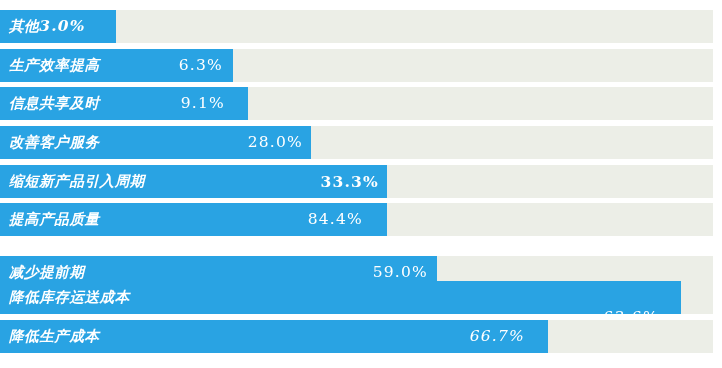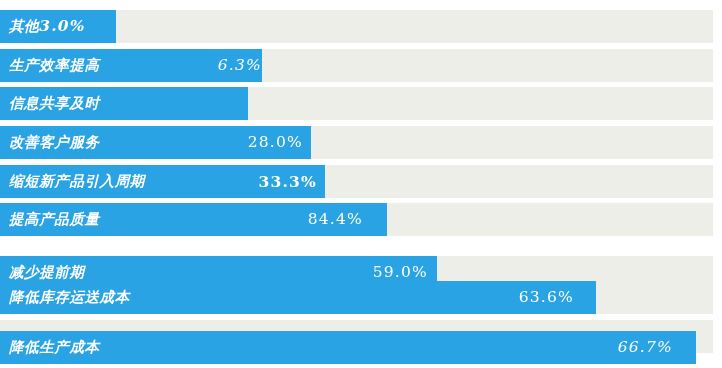--- a/index.html
+++ b/index.html
@@ -95,44 +95,45 @@
 
   <div class="bar-row inline-value" style="top:10px;">
     <div class="bar-track"></div>
     <div class="bar-fill" style="width:116px;">
       <div class="bar-label"><span>其他</span><span class="bar-value">3.0%</span></div>
     </div>
   </div>
 
   <div class="bar-row" style="top:49px;">
     <div class="bar-track"></div>
-    <div class="bar-fill" style="width:262px;">
+    <div class="bar-fill" style="width:233px;">
       <div class="bar-label">生产效率提高</div>
-      <div class="bar-value" style="right:0;font-style:italic;">6.3%</div>
+      <div class="bar-value" style="right:10px;">6.3%</div>
     </div>
   </div>
 
   <div class="bar-row" style="top:87px;">
     <div class="bar-track"></div>
     <div class="bar-fill" style="width:248px;padding-left:36px;">
       <div class="bar-label">信息共享及时</div>
+      <div class="bar-value" style="right:23px;">9.1%</div>
     </div>
   </div>
 
   <div class="bar-row" style="top:126px;">
     <div class="bar-track"></div>
     <div class="bar-fill" style="width:311px;">
       <div class="bar-label">改善客户服务</div>
       <div class="bar-value" style="right:8px;">28.0%</div>
     </div>
   </div>
 
   <div class="bar-row" style="top:165px;">
     <div class="bar-track"></div>
-    <div class="bar-fill" style="width:325px;">
+    <div class="bar-fill" style="width:387px;">
       <div class="bar-label">缩短新产品引入周期</div>
       <div class="bar-value" style="right:8px;font-weight:bold;">33.3%</div>
     </div>
   </div>
 
   <div class="bar-row" style="top:203px;">
     <div class="bar-track"></div>
     <div class="bar-fill" style="width:387px;">
       <div class="bar-label">提高产品质量</div>
       <div class="bar-value" style="right:24px;">84.4%</div>
@@ -142,27 +143,27 @@
   <div class="bar-row" style="top:256px;padding-left:21px;">
     <div class="bar-track"></div>
     <div class="bar-fill" style="width:437px;">
       <div class="bar-label">减少提前期</div>
       <div class="bar-value" style="right:9px;">59.0%</div>
     </div>
   </div>
 
   <div class="bar-row" style="top:281px;">
     <div class="bar-track"></div>
-    <div class="bar-fill" style="width:596px;">
+    <div class="bar-fill" style="width:681px;">
       <div class="bar-label">降低库存运送成本</div>
-      <div class="bar-value" style="right:22px;">63.6%</div>
+      <div class="bar-value" style="right:22px;margin-top:20px;">63.6%</div>
     </div>
   </div>
 
   <div class="bar-row" style="top:320px;">
     <div class="bar-track"></div>
-    <div class="bar-fill" style="width:696px;margin-top:11px;">
+    <div class="bar-fill" style="width:548px;">
       <div class="bar-label">降低生产成本</div>
       <div class="bar-value" style="right:23px;font-style:italic;">66.7%</div>
     </div>
   </div>
 
 </div>
 
 </body></html>

